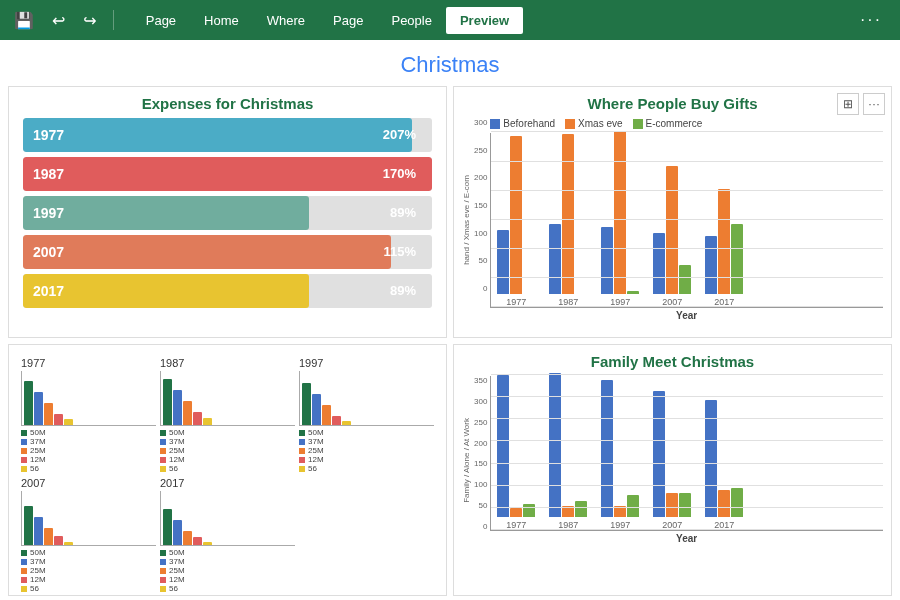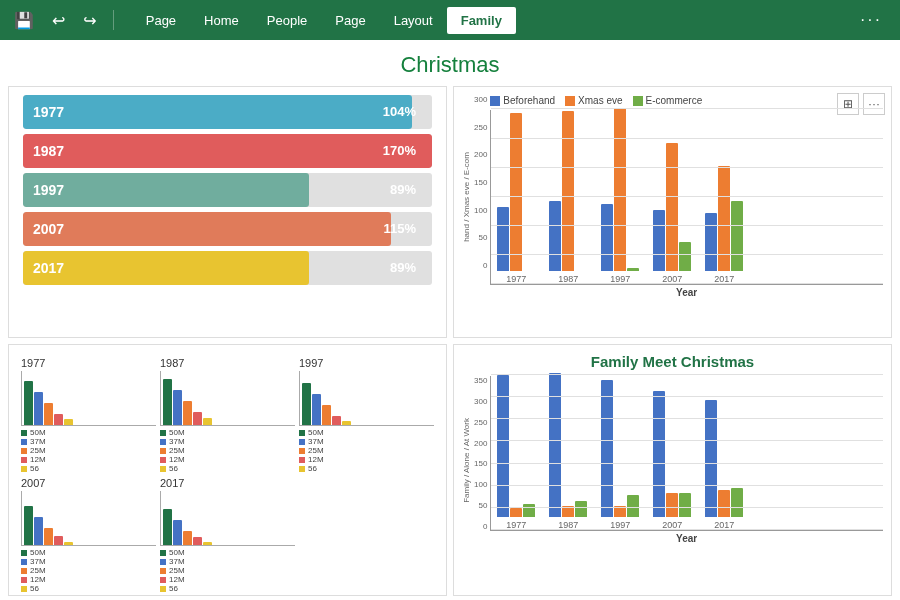--- a/index.html
+++ b/index.html
@@ -47,21 +47,21 @@
       letter-spacing: 2px;
     }
 
     
     .main { background: white; padding: 8px; height: 560px; }
 
     
     .page-title {
       text-align: center;
       font-size: 22px;
-      color: #15803d;
+      color: #3b82f6;
       font-weight: normal;
       padding: 4px 0 8px;
     }
 
     
     .quad-grid {
       display: grid;
       grid-template-columns: 1fr 1fr;
       grid-template-rows: 1fr 1fr;
       gap: 6px;
@@ -149,39 +149,40 @@
 <body>
 
 <div class="toolbar">
   <span class="toolbar-icon">💾</span>
   <span class="toolbar-icon">↩</span>
   <span class="toolbar-icon">↪</span>
   <div class="toolbar-sep"></div>
   <nav class="toolbar-menu">
     <span class="toolbar-menu-item">Page</span>
     <span class="toolbar-menu-item">Home</span>
+    <span class="toolbar-menu-item">Where</span>
+    <span class="toolbar-menu-item">Page</span>
     <span class="toolbar-menu-item">People</span>
-    <span class="toolbar-menu-item">Page</span>
-    <span class="toolbar-menu-item">Layout</span>
-    <span class="toolbar-menu-item preview-active">Family</span>
+    <span class="toolbar-menu-item preview-active">Preview</span>
   </nav>
   <div class="toolbar-right">···</div>
 </div>
 
 <div class="main">
   <h1 class="page-title">Christmas</h1>
 
   <div class="quad-grid">
 
     <div class="quad">
+      <div class="quad-title">Expenses for Christmas</div>
       <div class="expenses-chart" id="expenses-chart">
           <div class="exp-bar-row" style="height: 34px; margin-bottom: 5px; border-radius: 3px; position: relative; overflow: hidden; background: rgb(224, 224, 224);">
             <div class="exp-bar-fill" style="position: absolute; top: 0px; left: 0px; bottom: 0px; width: 95%; background: rgb(75, 172, 198); border-radius: 3px;"></div>
             <span class="exp-bar-label" style="position: relative; z-index: 2; color: white; font-weight: bold; font-size: 14px; padding-left: 10px; display: inline-block; line-height: 34px;">1977</span>
-            <span class="exp-bar-pct" style="position: absolute; right: 8px; top: 0px; line-height: 34px; color: white; font-weight: bold; font-size: 13px; z-index: 2;">104%</span>
+            <span class="exp-bar-pct" style="position: absolute; right: 8px; top: 0px; line-height: 34px; color: white; font-weight: bold; font-size: 13px; z-index: 2;">207%</span>
           </div>
           <div class="exp-bar-row" style="height: 34px; margin-bottom: 5px; border-radius: 3px; position: relative; overflow: hidden; background: rgb(224, 224, 224);">
             <div class="exp-bar-fill" style="position: absolute; top: 0px; left: 0px; bottom: 0px; width: 100%; background: rgb(224, 92, 92); border-radius: 3px;"></div>
             <span class="exp-bar-label" style="position: relative; z-index: 2; color: white; font-weight: bold; font-size: 14px; padding-left: 10px; display: inline-block; line-height: 34px;">1987</span>
             <span class="exp-bar-pct" style="position: absolute; right: 8px; top: 0px; line-height: 34px; color: white; font-weight: bold; font-size: 13px; z-index: 2;">170%</span>
           </div>
           <div class="exp-bar-row" style="height: 34px; margin-bottom: 5px; border-radius: 3px; position: relative; overflow: hidden; background: rgb(224, 224, 224);">
             <div class="exp-bar-fill" style="position: absolute; top: 0px; left: 0px; bottom: 0px; width: 70%; background: rgb(112, 173, 158); border-radius: 3px;"></div>
             <span class="exp-bar-label" style="position: relative; z-index: 2; color: white; font-weight: bold; font-size: 14px; padding-left: 10px; display: inline-block; line-height: 34px;">1997</span>
             <span class="exp-bar-pct" style="position: absolute; right: 8px; top: 0px; line-height: 34px; color: white; font-weight: bold; font-size: 13px; z-index: 2;">89%</span>
@@ -193,20 +194,21 @@
           </div>
           <div class="exp-bar-row" style="height: 34px; margin-bottom: 5px; border-radius: 3px; position: relative; overflow: hidden; background: rgb(224, 224, 224);">
             <div class="exp-bar-fill" style="position: absolute; top: 0px; left: 0px; bottom: 0px; width: 70%; background: rgb(232, 196, 48); border-radius: 3px;"></div>
             <span class="exp-bar-label" style="position: relative; z-index: 2; color: white; font-weight: bold; font-size: 14px; padding-left: 10px; display: inline-block; line-height: 34px;">2017</span>
             <span class="exp-bar-pct" style="position: absolute; right: 8px; top: 0px; line-height: 34px; color: white; font-weight: bold; font-size: 13px; z-index: 2;">89%</span>
           </div>
         </div>
     </div>
 
     <div class="quad">
+      <div class="quad-title">Where People Buy Gifts</div>
       <div class="quad-actions">
         <div class="quad-action-btn">⊞</div>
         <div class="quad-action-btn">···</div>
       </div>
       <div id="gifts-chart">
           <div style="display: flex; align-items: flex-start;">
             <div style="writing-mode: vertical-rl; transform: rotate(180deg); font-size: 8px; color: rgb(102, 102, 102); text-align: center; min-width: 12px; align-self: center;">hand / Xmas eve / E-com</div>
             <div style="display: flex; flex-direction: column; justify-content: space-between; height: 175px; font-size: 8px; color: rgb(102, 102, 102); text-align: right; margin-right: 3px; margin-top: 0px;">
               <span>300</span>
               <span>250</span>

